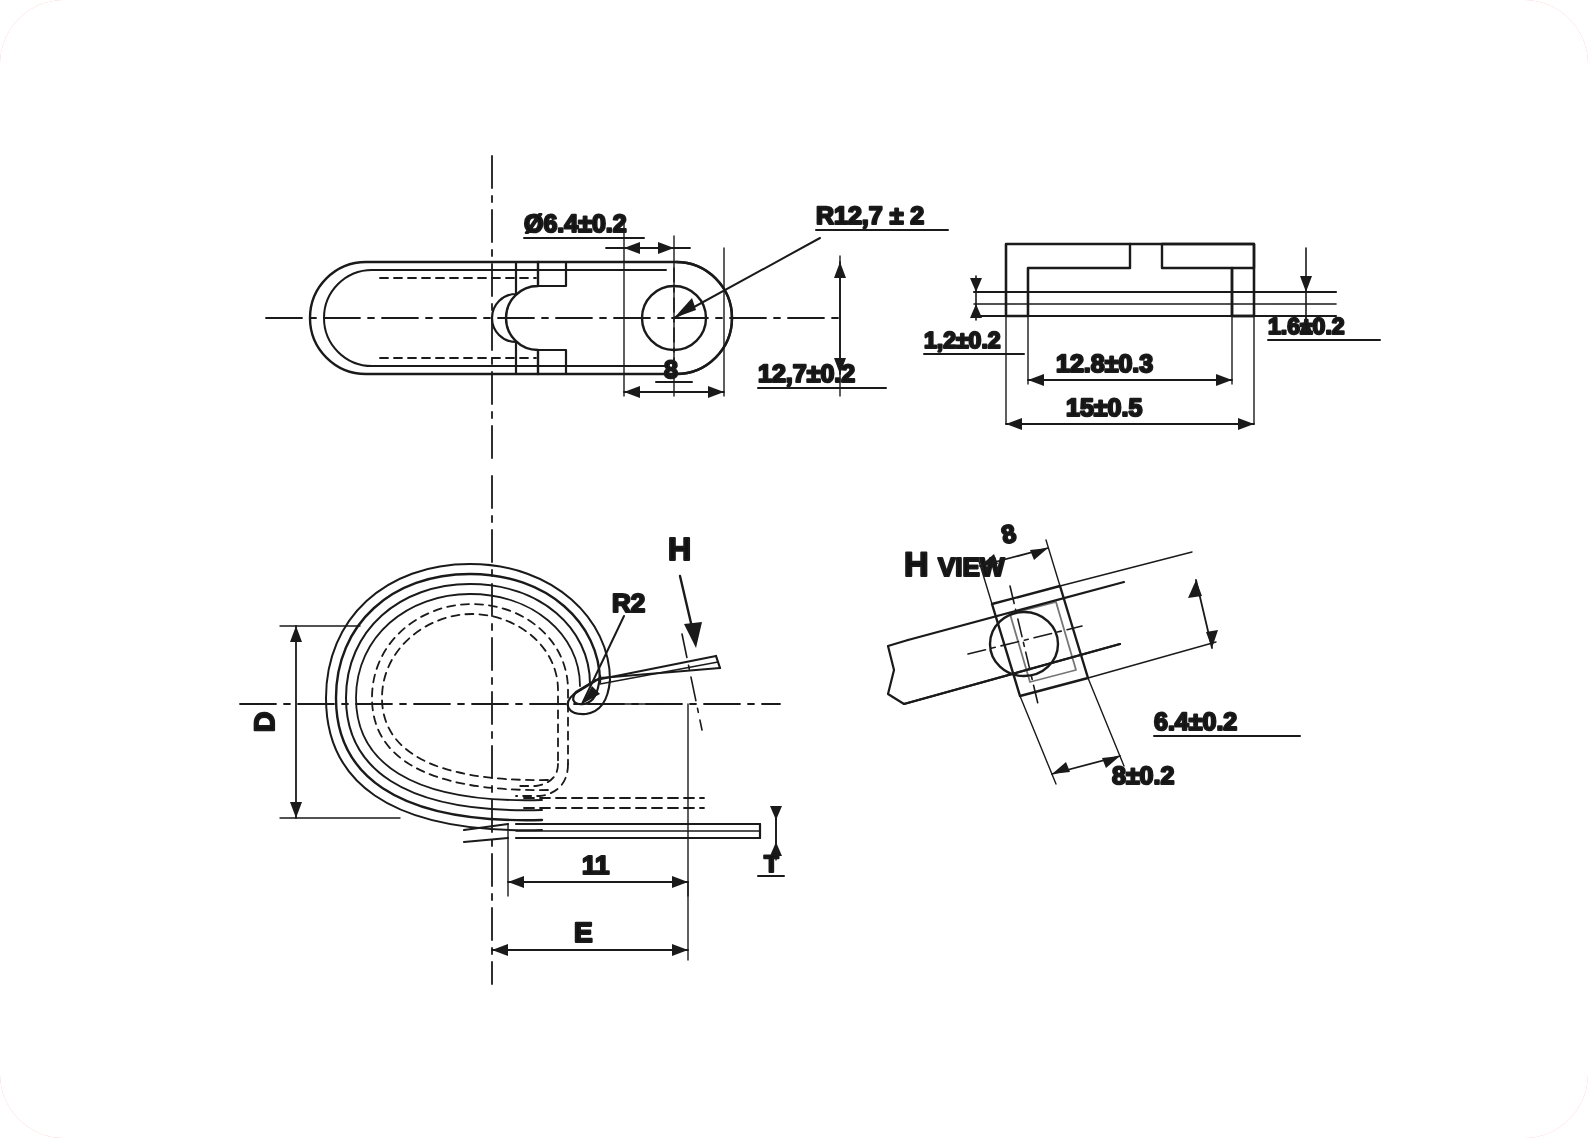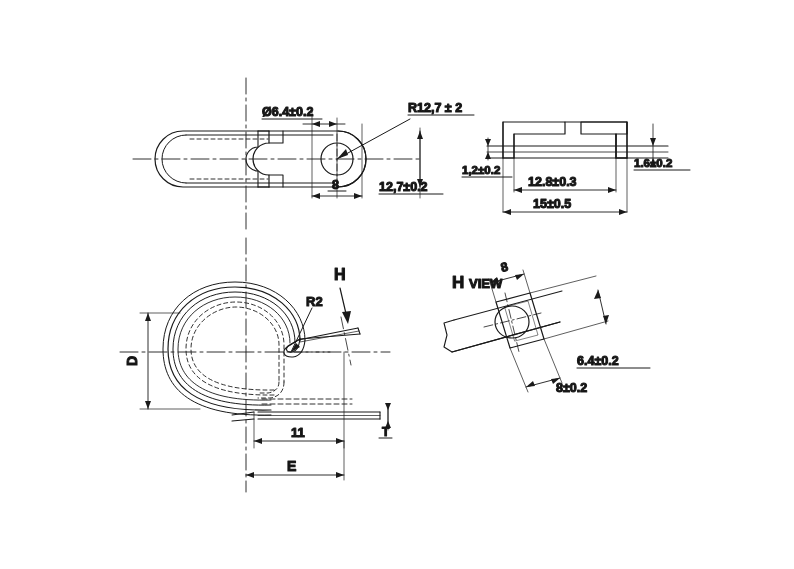--- a/index.html
+++ b/index.html
@@ -1,17 +1,17 @@
 <!DOCTYPE html>
 <html><head>
 <meta charset="utf-8">
 <style>
   html,body{margin:0;padding:0;background:#ffffff;}
   #stage{position:relative;width:794px;height:569px;background:#fca5a5;
-         font-family:"Liberation Sans",sans-serif;overflow:hidden;}
+         font-family:"Liberation Sans",sans-serif;overflow:hidden;border-radius:32px;}
   svg{display:block;}
   text{font-family:"Liberation Sans",sans-serif;}
 </style>
 </head>
 <body>
 
 <div id="stage">
 <svg width="794" height="569" viewBox="0 0 794 569">
   <rect x="0" y="0" width="794" height="569" fill="#ffffff"></rect>
 

